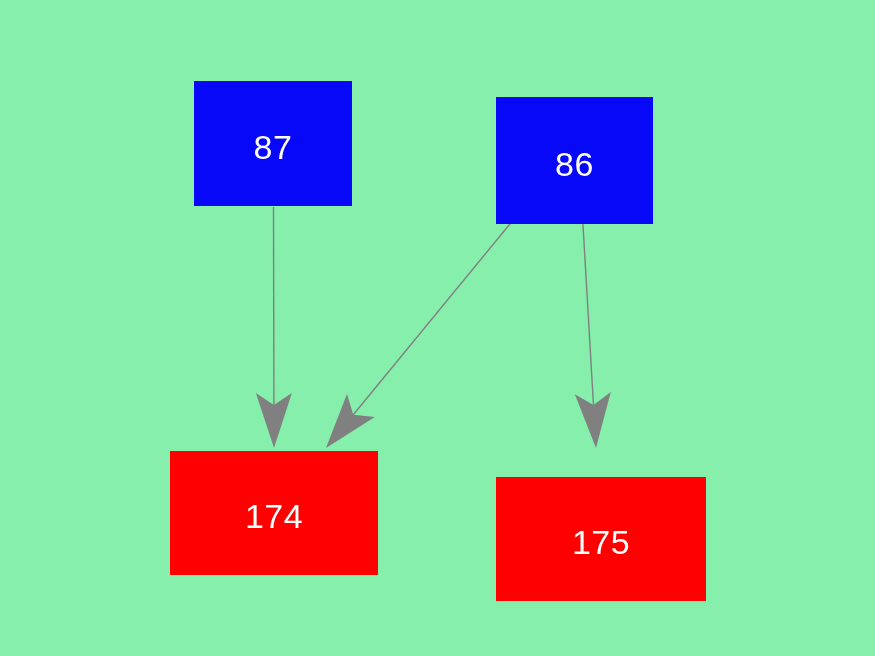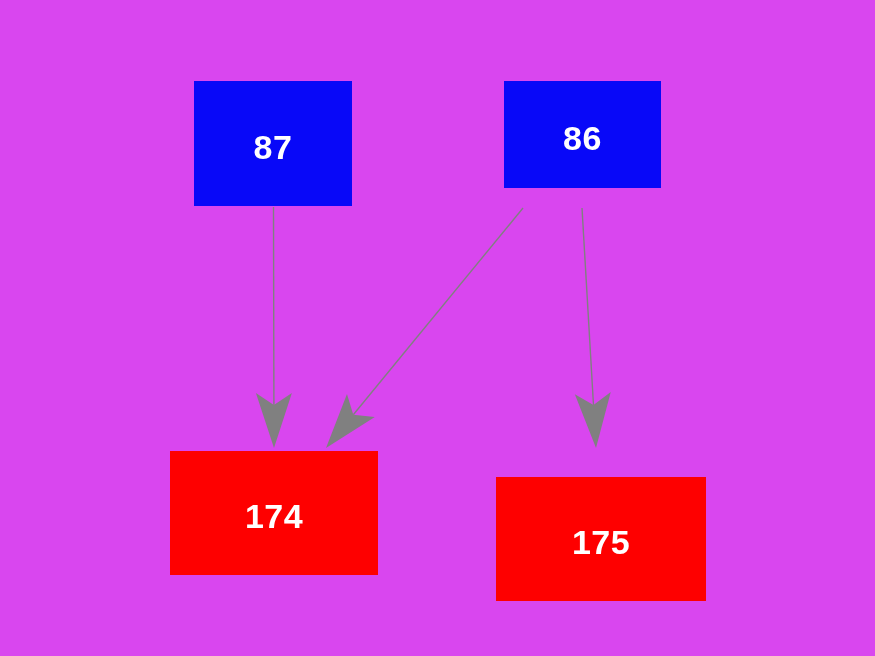--- a/index.html
+++ b/index.html
@@ -5,23 +5,22 @@
   html, body {
     margin: 0;
     padding: 0;
     background: #ffffff;
     font-family: "Liberation Sans", sans-serif;
   }
   .canvas {
     position: relative;
     width: 875px;
     height: 656px;
-    background: #d946ef;
+    background: #86efac;
     overflow: hidden;
-    font-weight: bold;
   }
   .edges-layer {
     position: absolute;
     left: 0;
     top: 0;
     width: 875px;
     height: 656px;
     pointer-events: none;
   }
   .graph-node {
@@ -55,21 +54,21 @@
       </g>
       <g>
         <line x1="582" y1="208" x2="593.4959234565225" y2="405.07297354038593" stroke="#808080" stroke-width="1.4"></line>
         <path d="M 596 448 L 574.827658461295 394.14155633729814 L 593.4959234565225 405.07297354038593 L 610.7665643344603 392.0451201613635 Z" fill="#808080"></path>
       </g>
     </svg>
   <div id="nodes-layer">
       <div class="graph-node" style="left: 194px; top: 81px; width: 158px; height: 125px; background: rgb(8, 8, 248);">
         <span class="node-label" style="color: rgb(255, 255, 255);">87</span>
       </div>
-      <div class="graph-node" style="left: 496px; top: 81px; width: 157px; height: 107px; background: rgb(8, 8, 248); margin-left: 8px;">
+      <div class="graph-node" style="left: 496px; top: 97px; width: 157px; height: 127px; background: rgb(8, 8, 248);">
         <span class="node-label" style="color: rgb(255, 255, 255);">86</span>
       </div>
       <div class="graph-node" style="left: 170px; top: 451px; width: 208px; height: 124px; background: rgb(254, 0, 0);">
         <span class="node-label" style="color: rgb(255, 255, 255);">174</span>
       </div>
       <div class="graph-node" style="left: 496px; top: 477px; width: 210px; height: 124px; background: rgb(254, 0, 0);">
         <span class="node-label" style="color: rgb(255, 255, 255);">175</span>
       </div>
     </div>
 </div>

